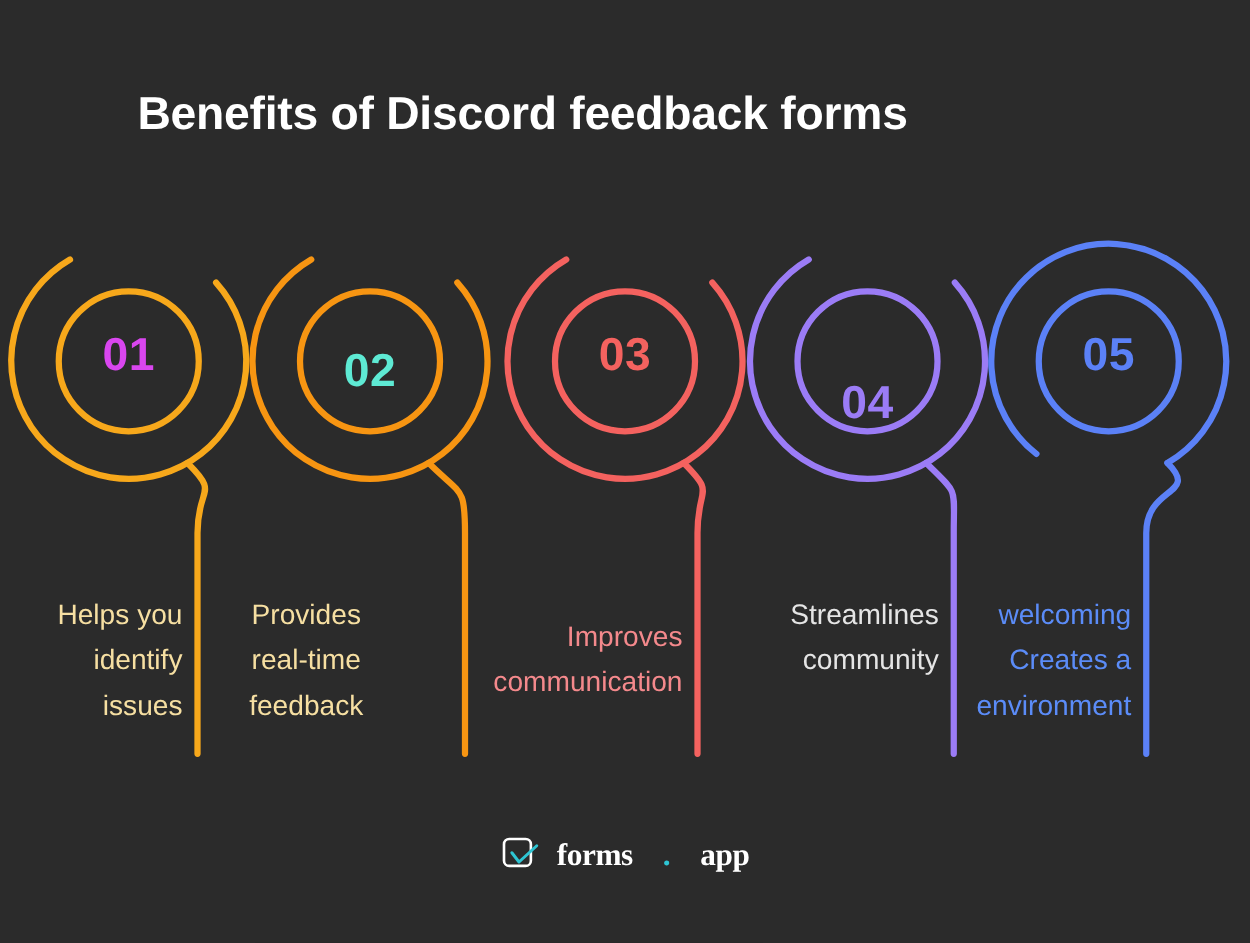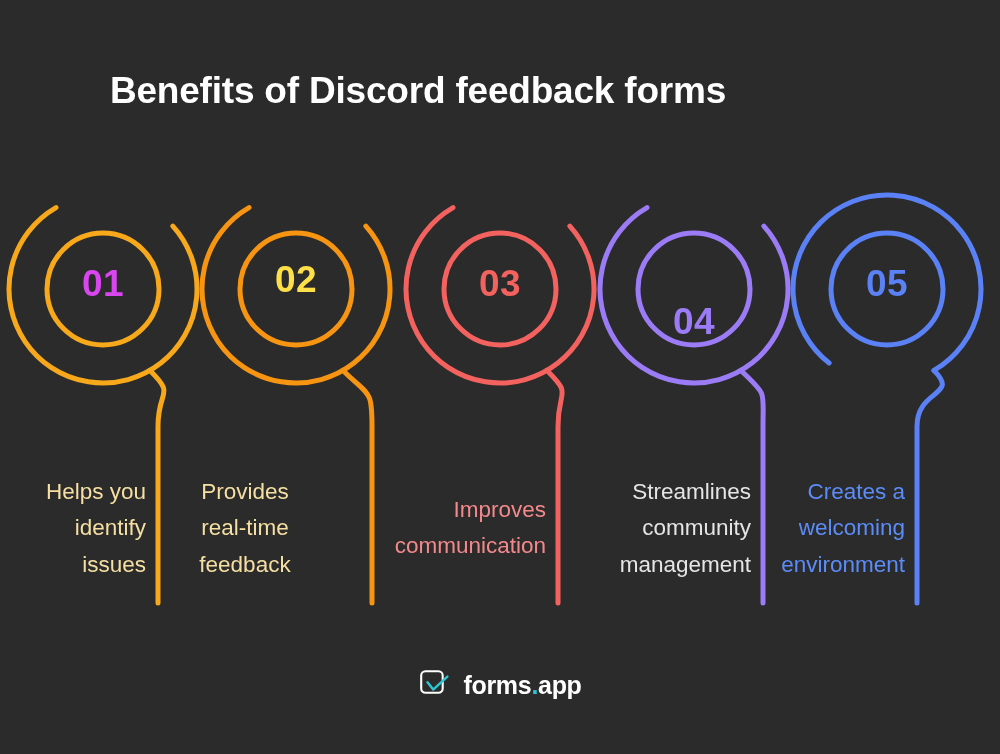--- a/index.html
+++ b/index.html
@@ -46,23 +46,23 @@
     font-family:"Liberation Sans", sans-serif;
   }
   #logo {
     position:absolute;
     left:0; width:1000px; top:668px;
     display:flex; align-items:center; justify-content:center; gap:11px;
   }
   #logomark { display:block; }
   #logotext {
     font-size:25px; font-weight:700; color:#ffffff;
-    font-family:Liberation Sans, sans-serif;
+    font-family:Liberation Serif, serif;
     letter-spacing:-0.3px;
-    display:flex; align-items:baseline;
+    display:flex; align-items:baseline;gap:24px;
   }
   #logotext .dot { color:#2ec5d3; }
 </style>
 </head>
 <body style="background: rgb(43, 43, 43);">
 
 <div id="stage" style="background: rgb(43, 43, 43);">
 
   <div id="title" style="color: rgb(255, 255, 255);">Benefits of Discord feedback forms</div>
 
@@ -99,21 +99,21 @@
       <circle cx="887" cy="289" r="56" fill="none" stroke="#5b81f7" stroke-width="5"></circle>
       <path d="M 934.00 370.41
              C 960.00 396.41,
                917.00 388.41,
                917.00 426.41
              L 917.00 603" fill="none" stroke="#5b81f7" stroke-width="5" stroke-linecap="round" stroke-linejoin="round"></path>
     </svg>
 
   <div id="numbers">
       <div class="numlabel" style="left: 43px; top: 263px; color: #d946ef;">01</div>
-      <div class="numlabel" style="left: 236px; top: 259px; color: #fde047;">02</div>
+      <div class="numlabel" style="left: 236px; top: 276px; color: #5eead4;">02</div>
       <div class="numlabel" style="left: 440px; top: 263px; color: rgb(244, 98, 95);">03</div>
       <div class="numlabel" style="left: 634px; top: 263px; color: rgb(155, 124, 246); margin-top: 38px;">04</div>
       <div class="numlabel" style="left: 827px; top: 263px; color: rgb(91, 129, 247);">05</div>
     </div>
   <div id="captions">
       <div class="caption" style="color: rgb(246, 223, 162); text-align: right; width: 230px; left: -84px; top: 474px;">
         <div>Helps you</div>
         <div>identify</div>
         <div>issues</div>
       </div>
@@ -122,25 +122,24 @@
         <div>real-time</div>
         <div>feedback</div>
       </div>
       <div class="caption" style="color: rgb(244, 137, 140); text-align: right; width: 230px; left: 316px; top: 492px;">
         <div>Improves</div>
         <div>communication</div>
       </div>
       <div class="caption" style="color: #e5e5e5; text-align: right; width: 230px; left: 521px; top: 474px;">
         <div>Streamlines</div>
         <div>community</div>
-        <div>management</div>
       </div>
       <div class="caption" style="color: rgb(91, 140, 248); text-align: right; width: 230px; left: 675px; top: 474px;">
+        <div>welcoming</div>
         <div>Creates a</div>
-        <div>welcoming</div>
         <div>environment</div>
       </div>
     </div>
 
   <div id="logo">
     <svg id="logomark" width="34" height="34" viewBox="0 0 34 34">
       <rect x="3.2" y="3.2" width="21.5" height="21.5" rx="4.2" ry="4.2" fill="none" stroke="#ffffff" stroke-width="2.1"></rect>
       <path d="M9.5 14.2 L15.2 21.6 L29.4 8.6" fill="none" stroke="#2ec5d3" stroke-width="2.4" stroke-linecap="round" stroke-linejoin="round"></path>
     </svg>
     <div id="logotext">

